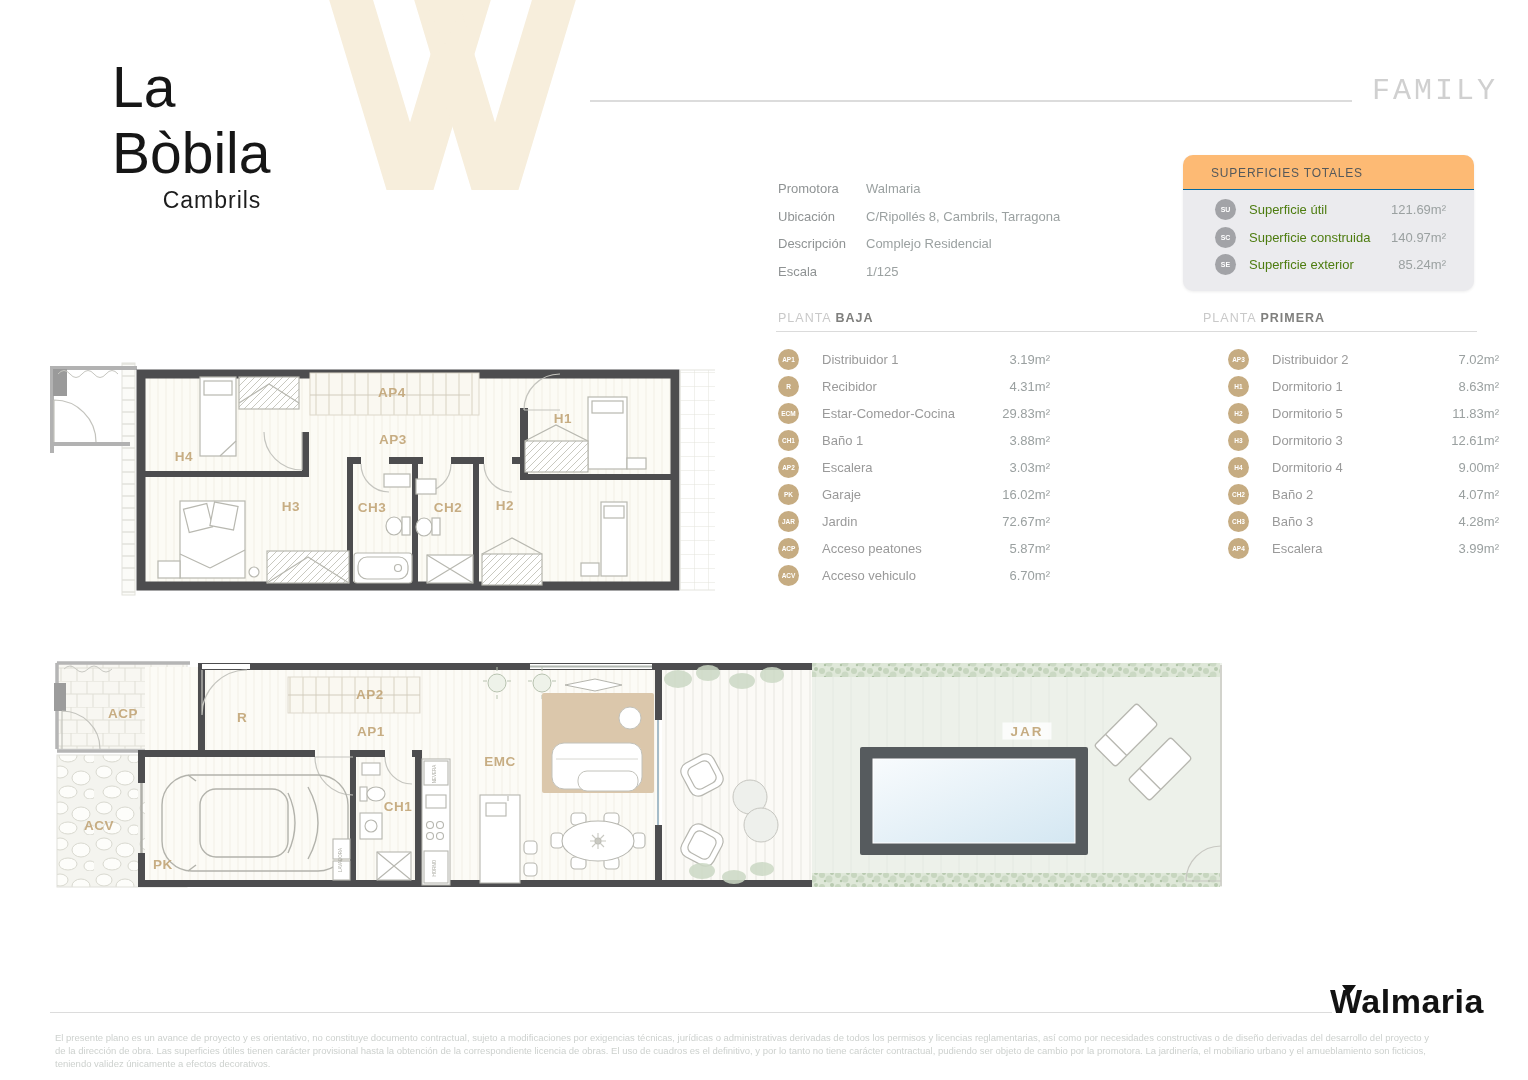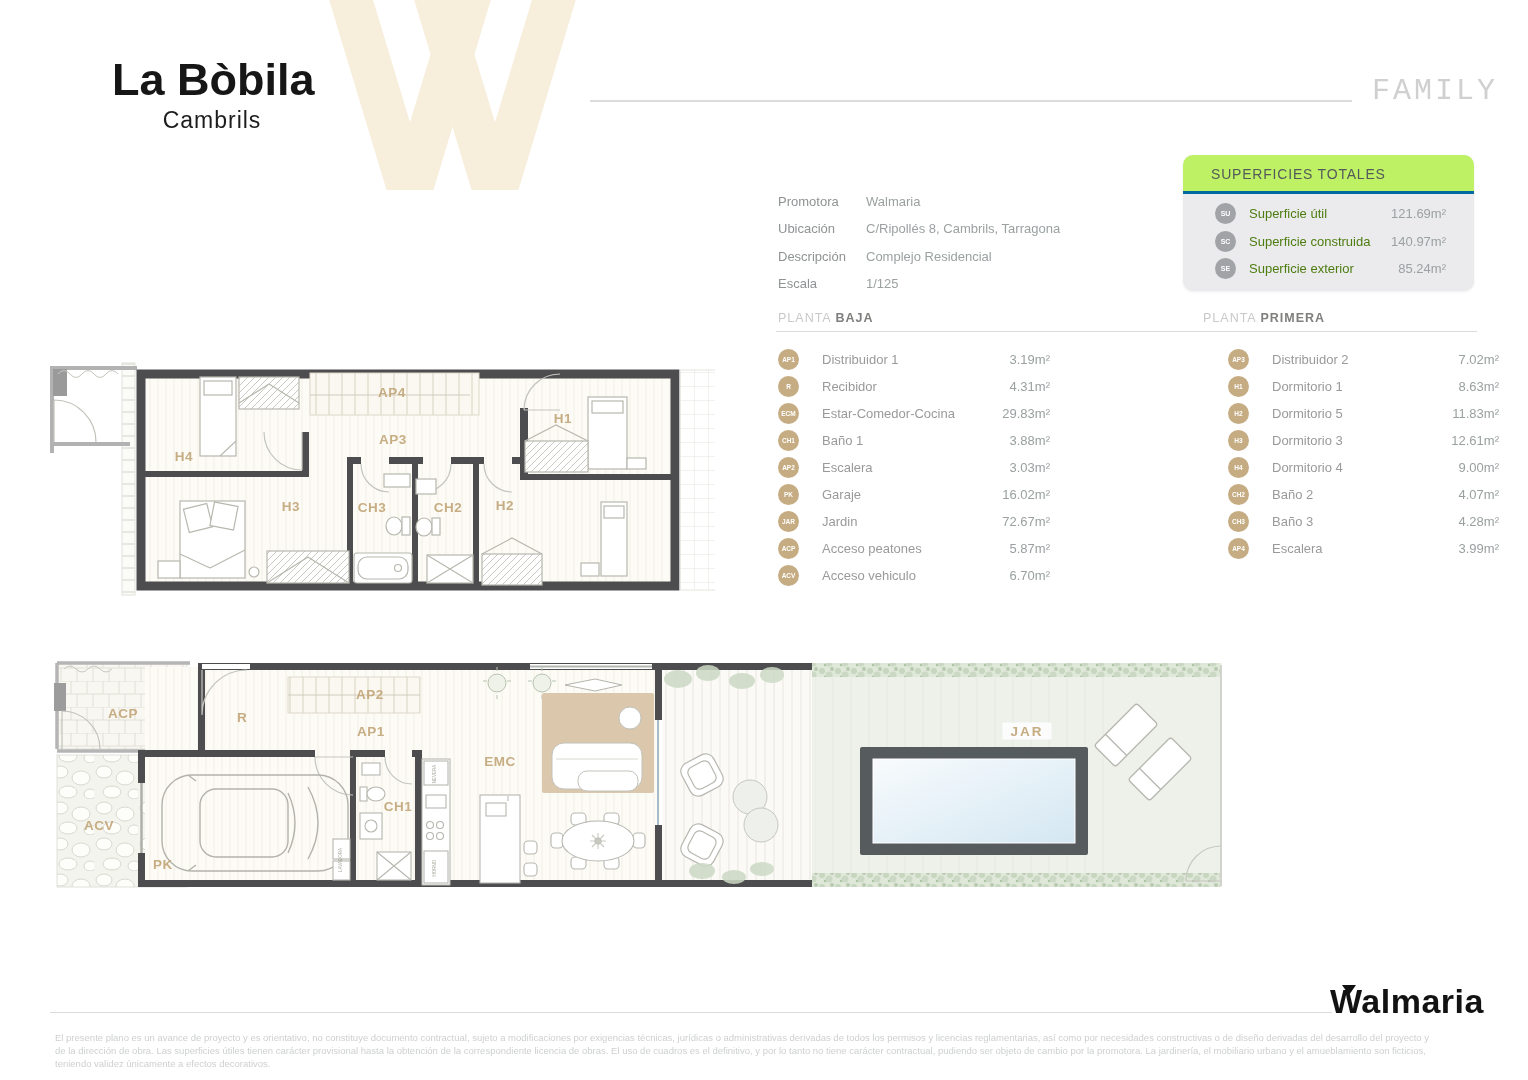--- a/index.html
+++ b/index.html
@@ -4,38 +4,38 @@
 <style>
   html,body{margin:0;padding:0;background:#ffffff;}
   .page{position:relative;width:1528px;height:1080px;background:#ffffff;overflow:hidden;
         font-family:"Liberation Sans", sans-serif;}
 
   
   .wm{position:absolute;left:300px;top:0;width:280px;height:190px;}
 
   
   .brand{position:absolute;left:112px;top:54px;width:220px;}
-  .brand-title{font-size:45px;font-weight:700;color:#161616;letter-spacing:0;}
+  .brand-title{font-size:57px;font-weight:400;color:#161616;letter-spacing:0;}
   .brand-sub{font-size:23px;color:#1d1d1d;text-align:center;width:200px;margin-top:1px;letter-spacing:1px;}
 
   
   .family-rule{position:absolute;left:590px;top:100px;width:762px;border-top:2px solid #dcdcdc;}
   .family-label{position:absolute;left:1372px;top:74px;font-size:30px;color:#d0d0d0;letter-spacing:3px;font-family:Liberation Mono, monospace;}
 
   
   .info{position:absolute;left:778px;top:181px;width:400px;}
-  .irow{display:flex;height:27.5px;align-items:flex-end;}
+  .irow{display:flex;height:27.5px;align-items:flex-start;}
   .ilabel{width:88px;font-size:13px;color:#8f9394;}
   .ivalue{font-size:13px;color:#9ba1a1;}
 
   
   .totals{position:absolute;left:1183px;top:155px;width:291px;height:136px;background:#ebebee;
           border-radius:10px;box-shadow:0 1px 3px rgba(0,0,0,.07);overflow:hidden;}
-  .totals-head{background:#bef264;padding:11px 0 9px 28px;font-size:14px;color:#55595b;
-               letter-spacing:.8px;border-bottom:3px solid #0369a1;}
+  .totals-head{background:#fdba74;padding:11px 0 9px 28px;font-size:12px;color:#55595b;
+               letter-spacing:.8px;border-bottom:1px solid #0369a1;}
   .totals-body{padding:6px 0 0 0;}
   .trow{display:flex;align-items:center;height:27.5px;padding:0 28px 0 32px;}
   .tbadge{width:21px;height:21px;border-radius:50%;background:#a2a3a7;color:#ffffff;font-size:7px;
           font-weight:bold;display:flex;align-items:center;justify-content:center;margin-right:13px;flex:none;}
   .tlabel{font-size:13px;color:#4d7c0f;}
   .tvalue{margin-left:auto;font-size:13px;color:#9ba1a1;}
 
   
   .colhead{position:absolute;top:311px;font-size:12.5px;letter-spacing:1px;}
   .colhead .lt{color:#c9c9c9;}

